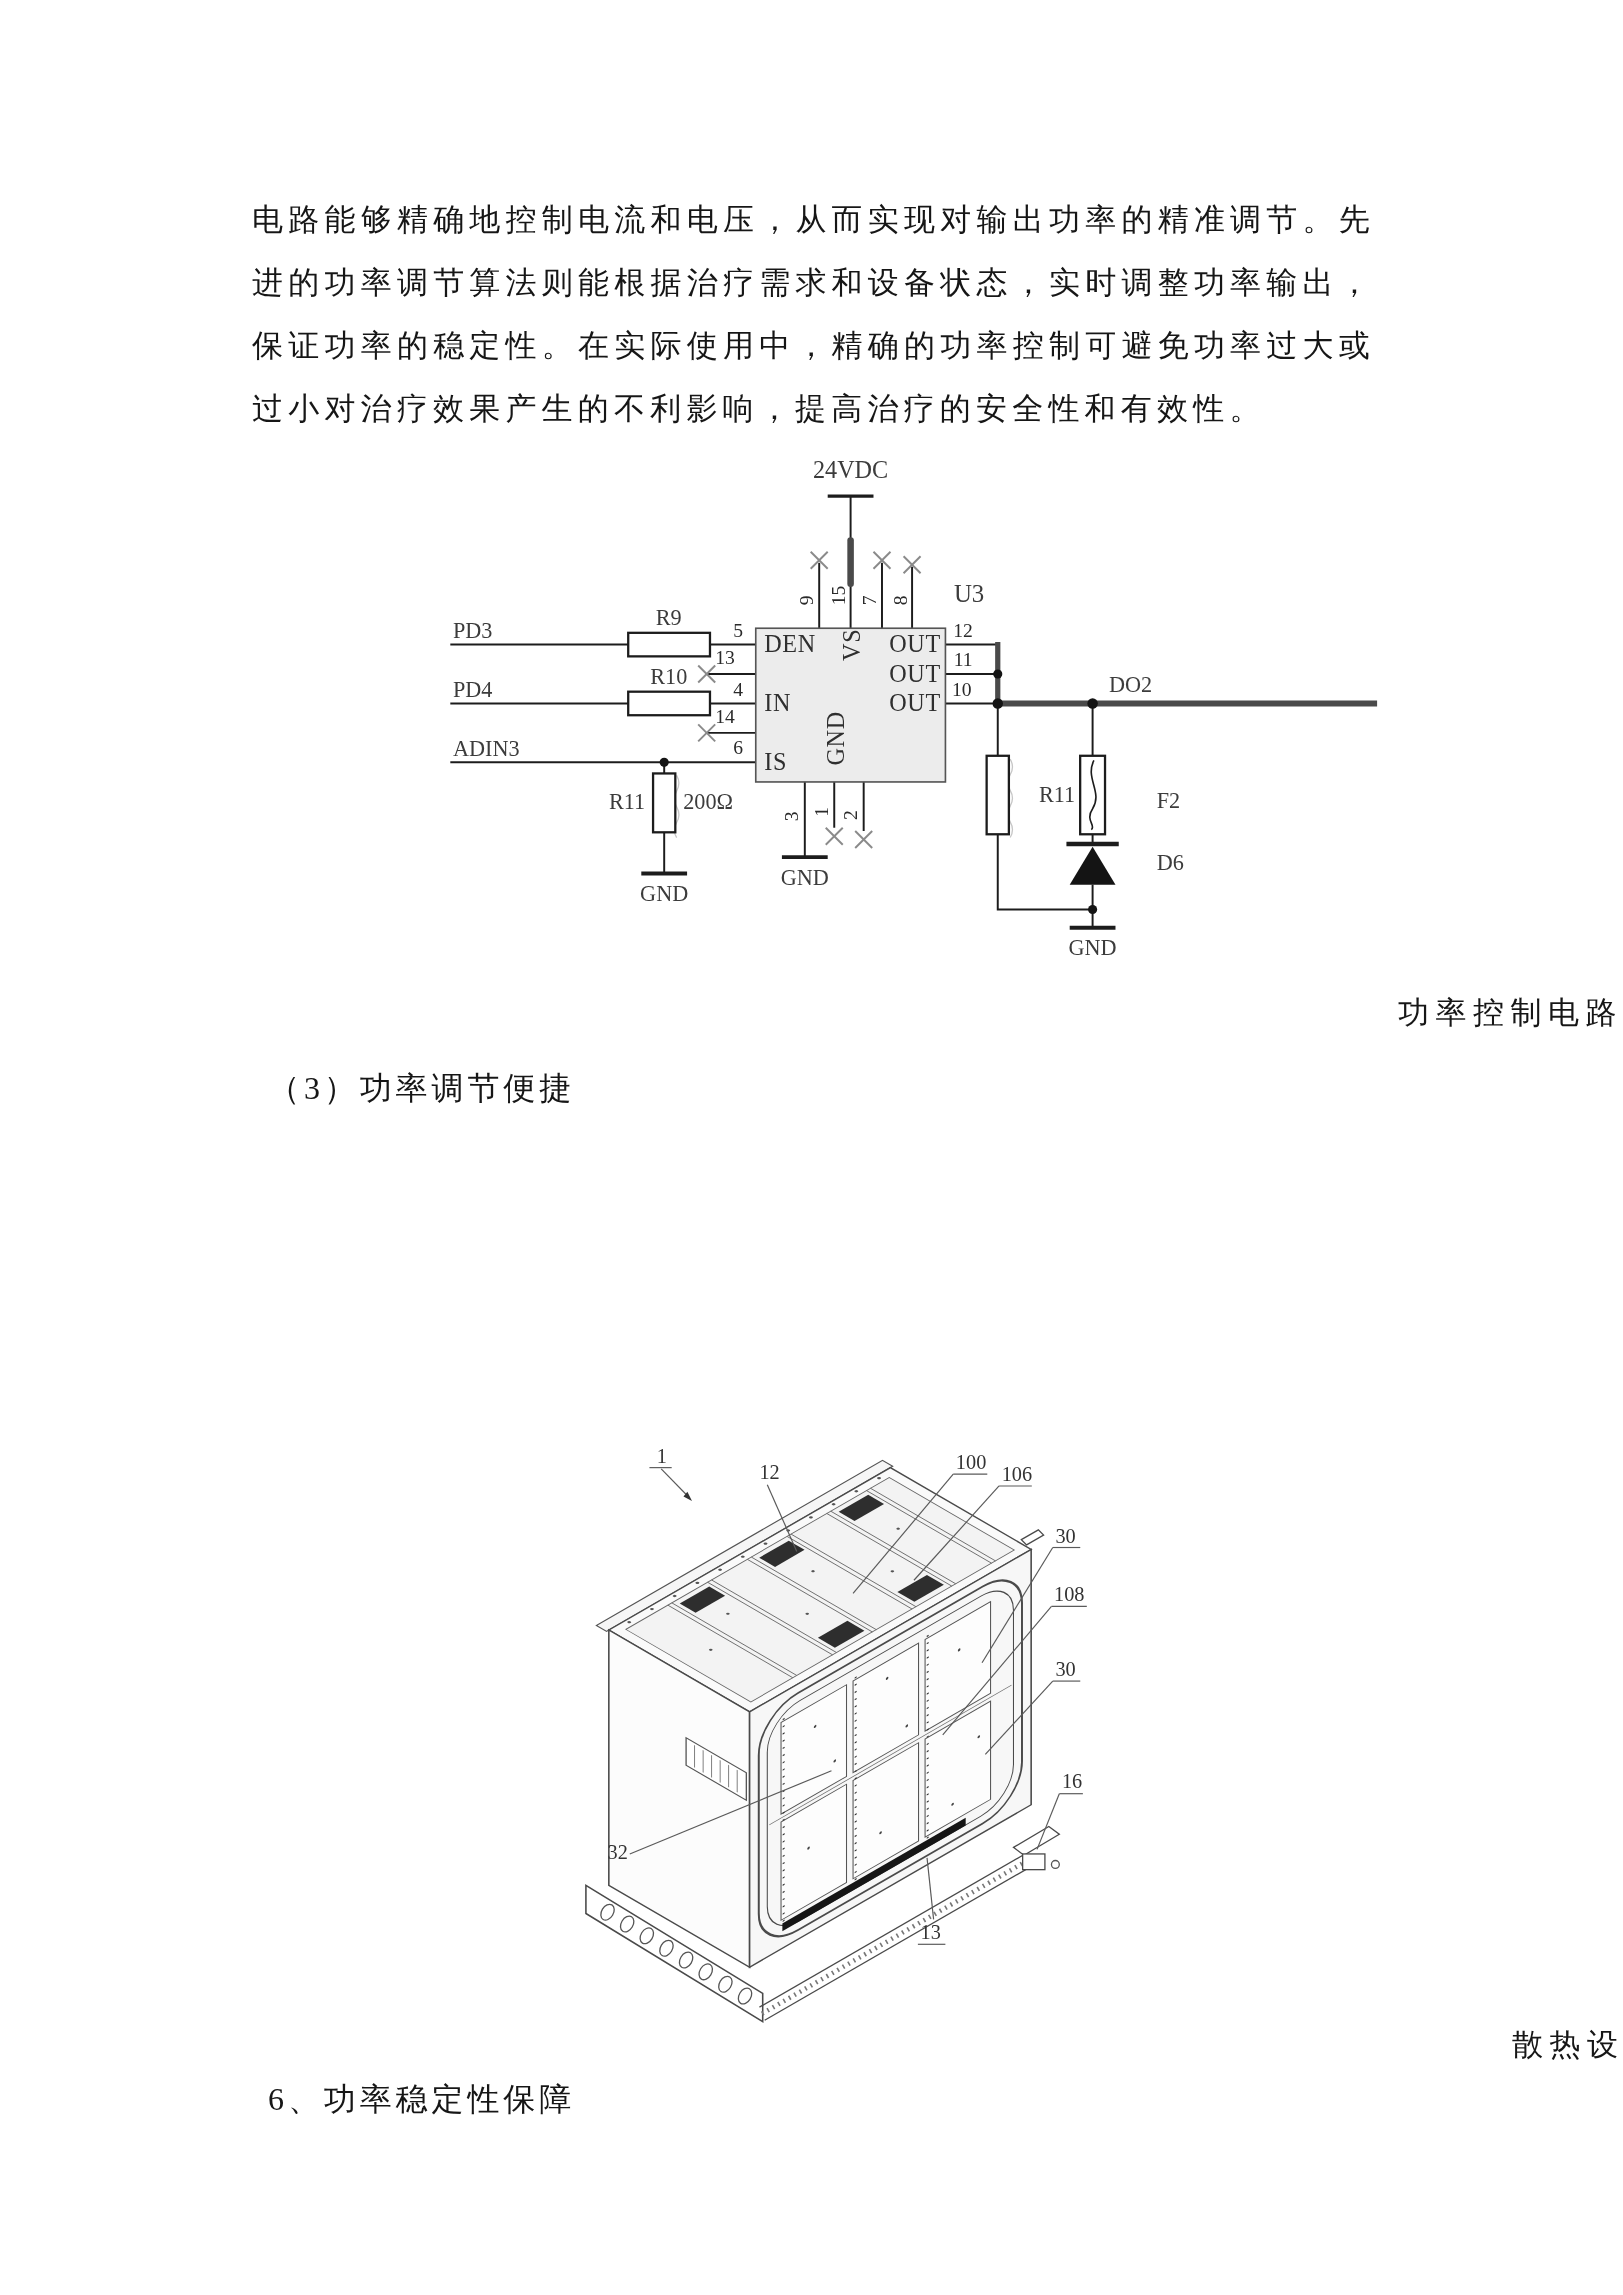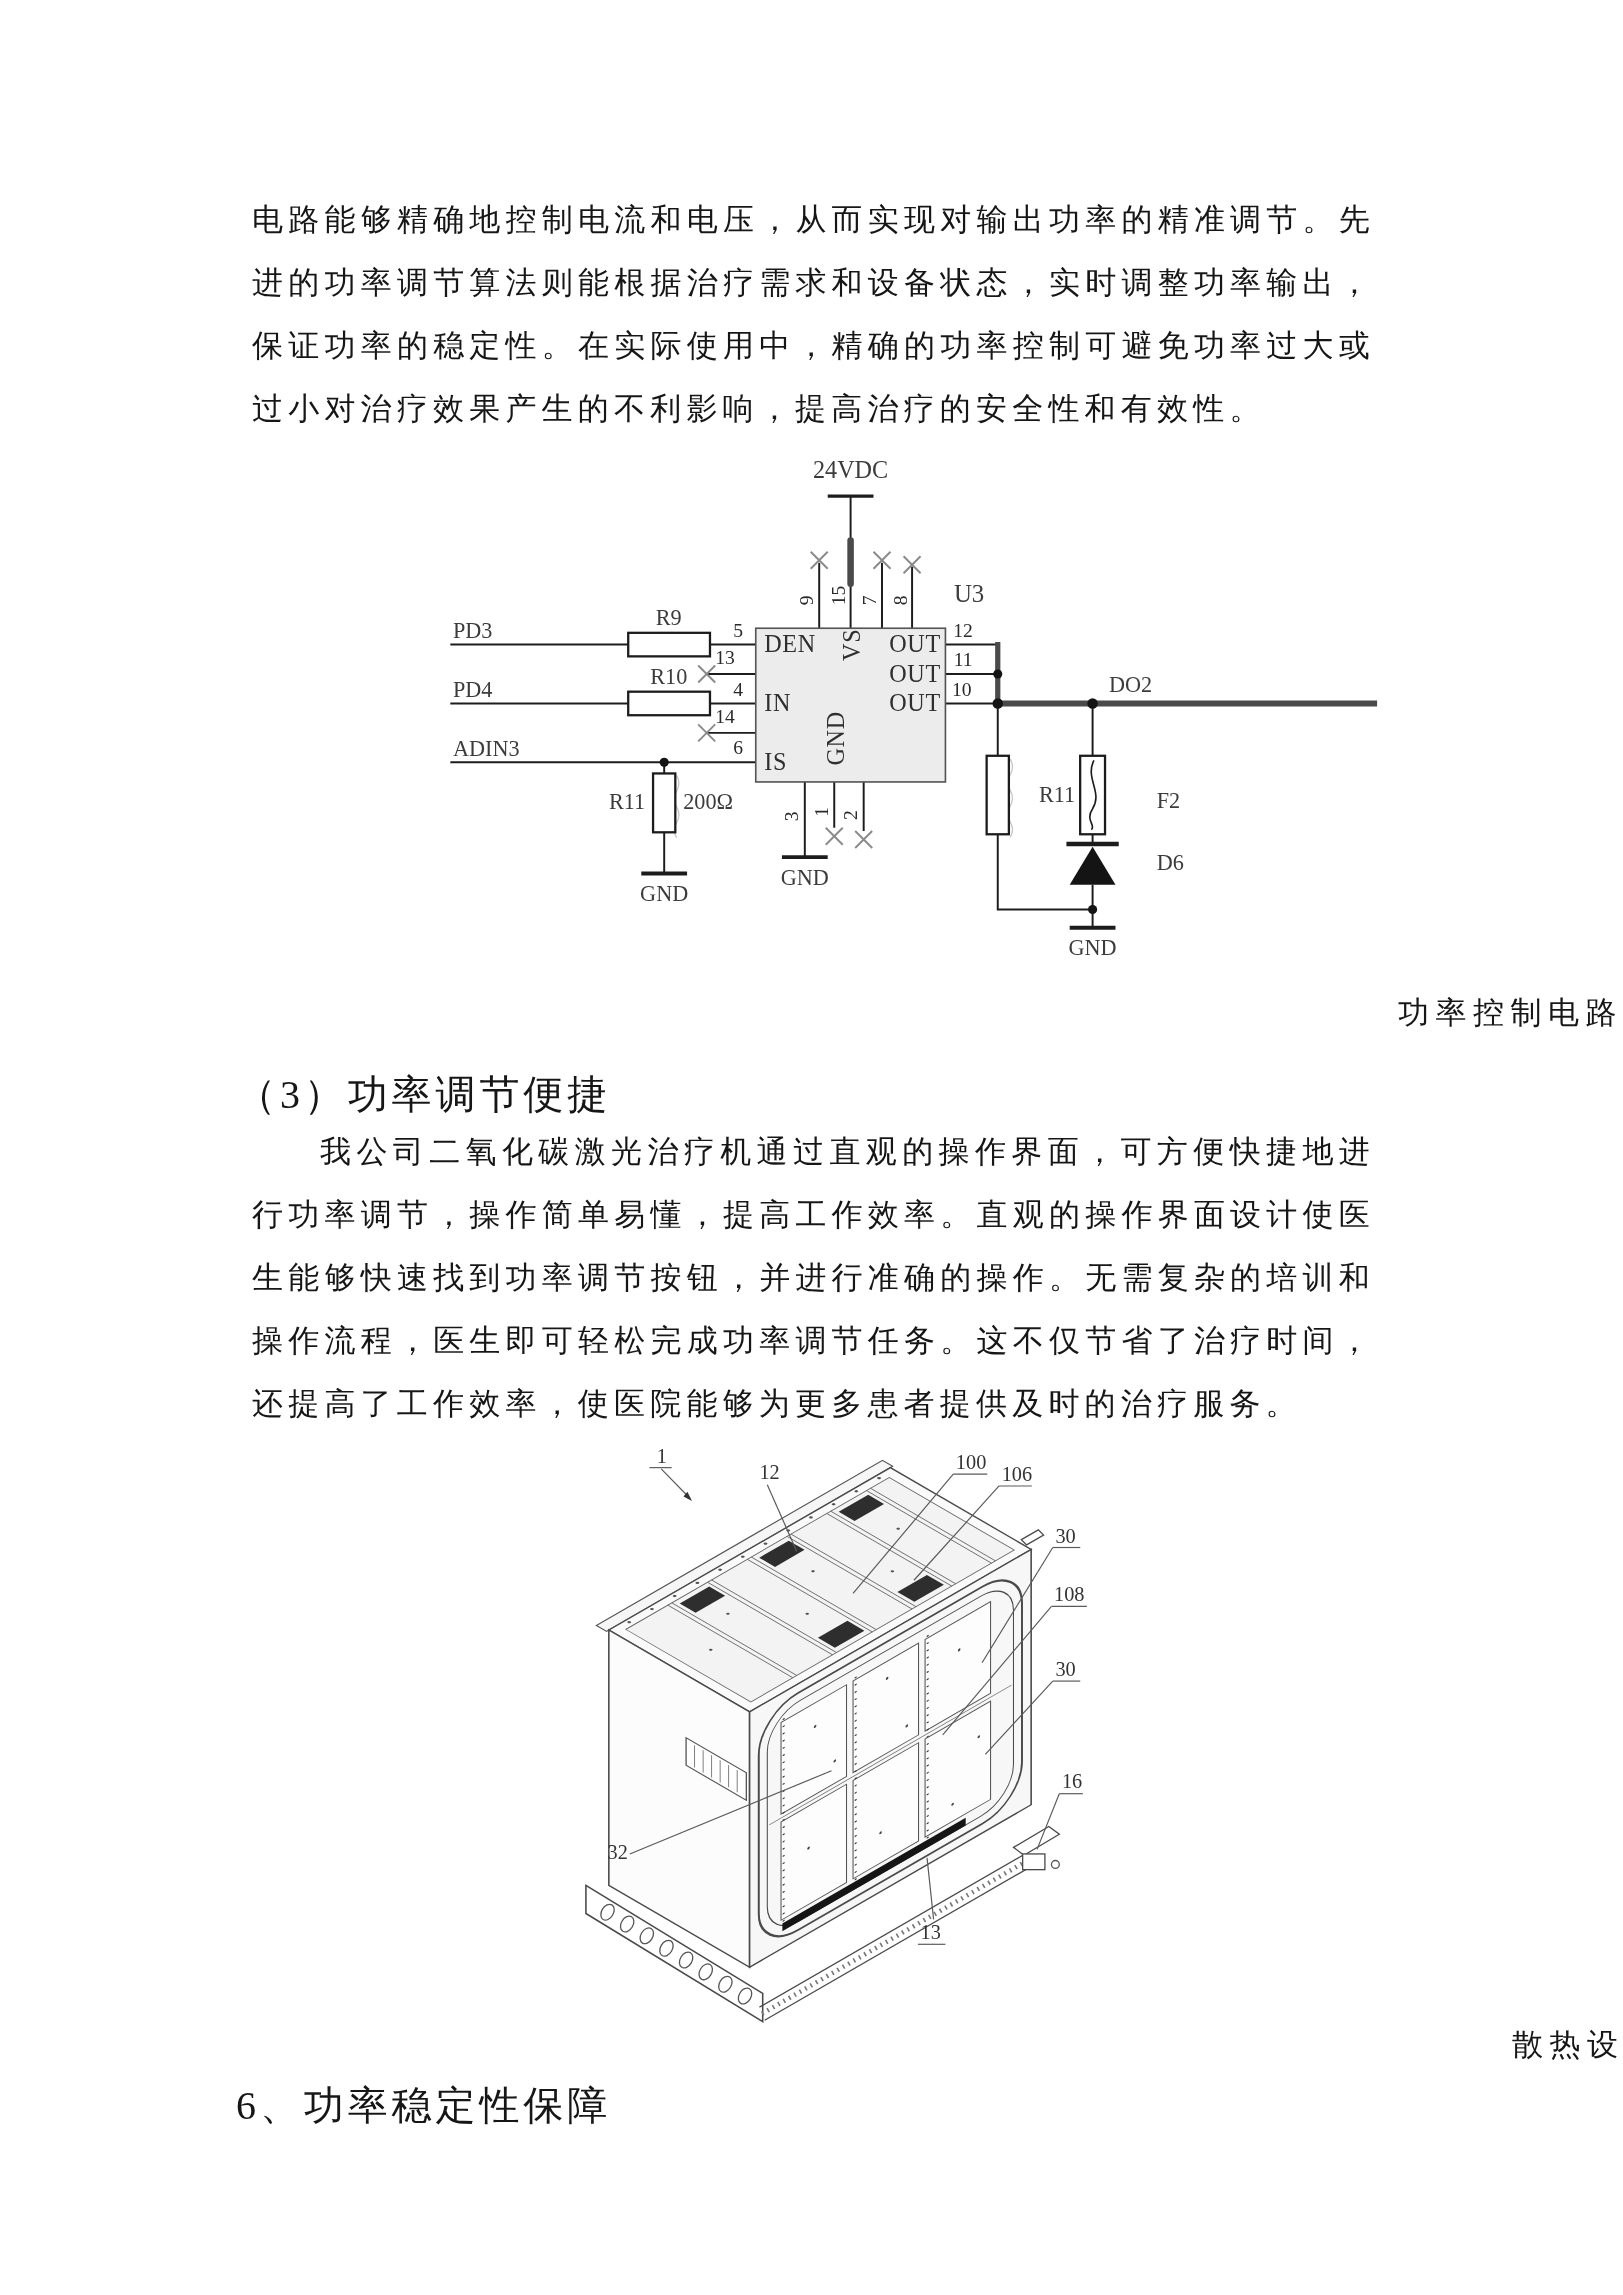--- a/index.html
+++ b/index.html
@@ -13,22 +13,22 @@
   }
   .bodytext{
     position:absolute;
     left:252px;width:1123px;
     font-size:31px;line-height:63px;letter-spacing:5.2px;
     text-align:justify;
     color:#161616;
   }
   .indent2{text-indent:68px;}
   .heading{
-    position:absolute;left:236px;
-    font-size:40px;letter-spacing:3.9px;color:#161616;white-space:nowrap;
+    position:absolute;left:268px;
+    font-size:32px;letter-spacing:3.9px;color:#161616;white-space:nowrap;
   }
   .caption{
     position:absolute;left:0;width:1623px;
     text-align:right;font-size:31px;letter-spacing:6.5px;color:#161616;
   }
   svg{position:absolute;}
   svg text{font-family:"Liberation Serif","DejaVu Serif",serif;}
   .w{stroke:#1c1c1c;stroke-width:3;fill:none;}
   .wthick{stroke:#4a4a4a;stroke-width:9;fill:none;}
   .comp{fill:#ffffff;stroke:#1c1c1c;stroke-width:3.5;}
@@ -182,21 +182,20 @@
     <text class="pnum" x="727" y="245" transform="rotate(-90 727 245)">8</text>
     <text class="pnum" x="560" y="575" transform="rotate(-90 560 575)">3</text>
     <text class="pnum" x="605" y="568" transform="rotate(-90 605 568)">1</text>
     <text class="pnum" x="650" y="573" transform="rotate(-90 650 573)">2</text>
   </svg>
 
   <div class="caption" style="top:992px;">功率控制电路</div>
 
   <div class="heading" style="top:1067px;">（3）功率调节便捷</div>
 
-  <div class="bodytext indent2" style="top:1120px;">我公司二氧化碳激光治疗机通过直观的操作界面，可方便快捷地进行功率调节，操作简单易懂，提高工作效率。直观的操作界面设计使医生能够快速找到功率调节按钮，并进行准确的操作。无需复杂的培训和操作流程，医生即可轻松完成功率调节任务。这不仅节省了治疗时间，还提高了工作效率，使医院能够为更多患者提供及时的治疗服务。</div>
 
   <svg style="left:563px;top:1427px;" width="550" height="609" viewBox="0 0 840 930">
 
     <g transform="matrix(0.867,-0.5,0.864,0.502,70,310)">
       <rect x="-4" y="-18" width="504" height="18" fill="#f6f6f6" stroke="#555" stroke-width="2"></rect>
       <rect x="0" y="0" width="496" height="249" fill="#fafafa" stroke="#4a4a4a" stroke-width="2.4"></rect>
       <rect x="16" y="14" width="464" height="221" fill="#f3f3f3" stroke="#666" stroke-width="1.5"></rect>
       <g>
         <line class="mechthin" x1="90" y1="14" x2="90" y2="235"></line>
           <line class="mechthin" x1="97" y1="14" x2="97" y2="235"></line>

